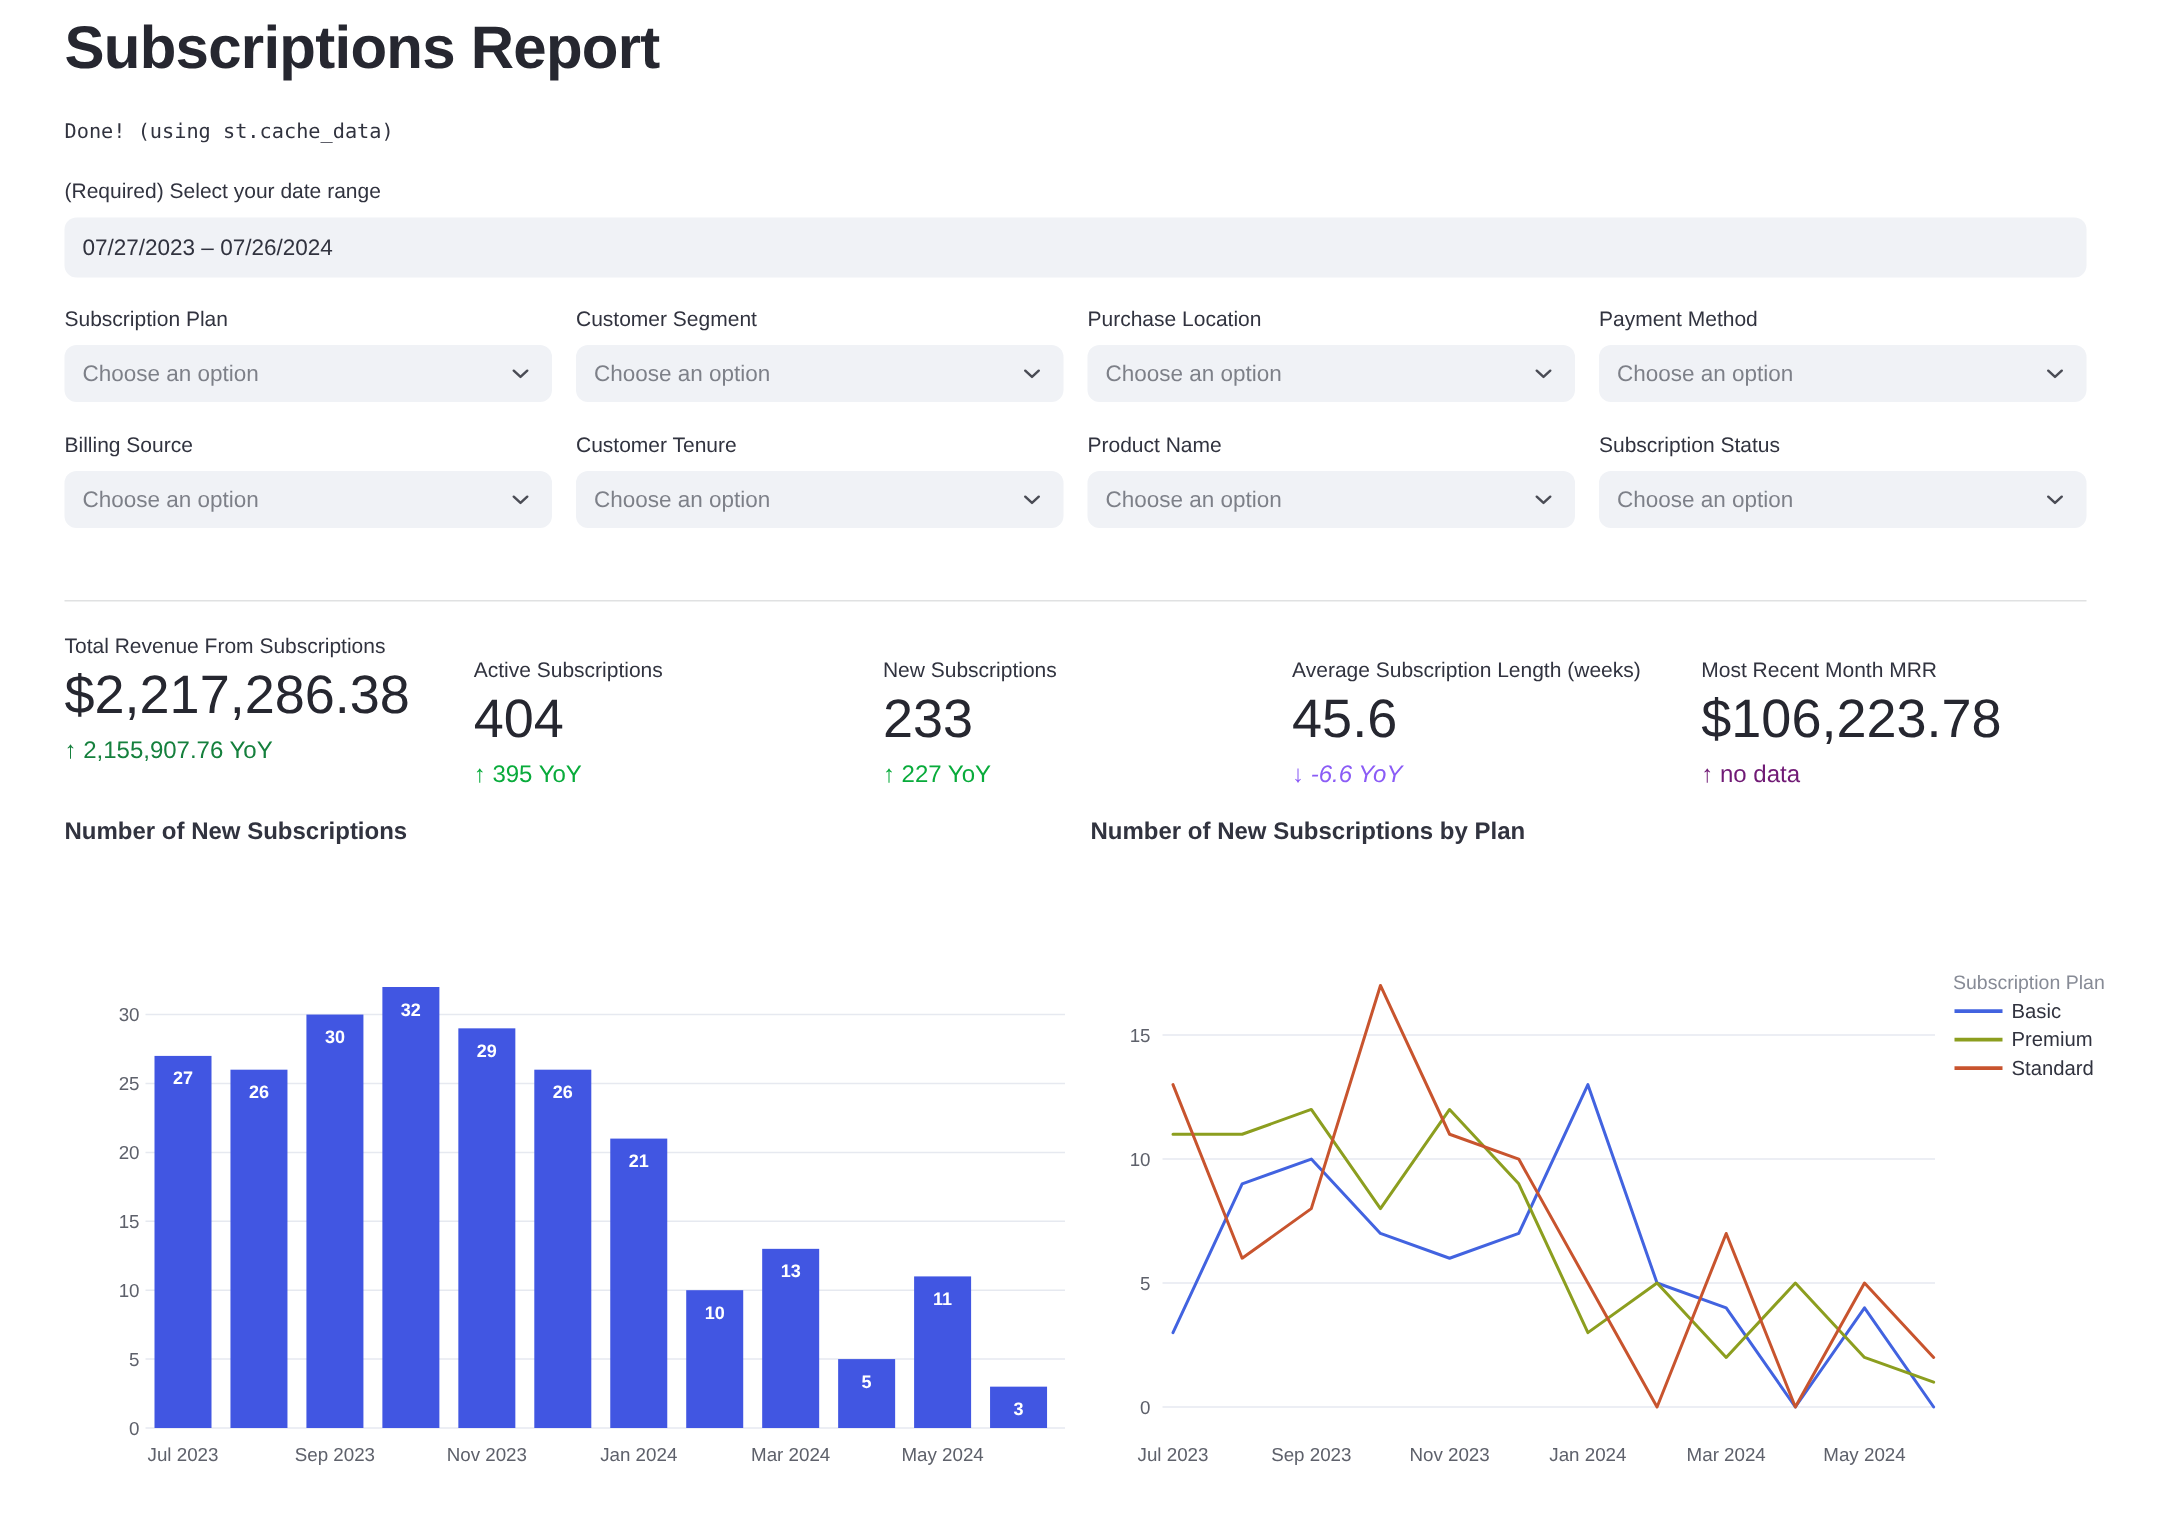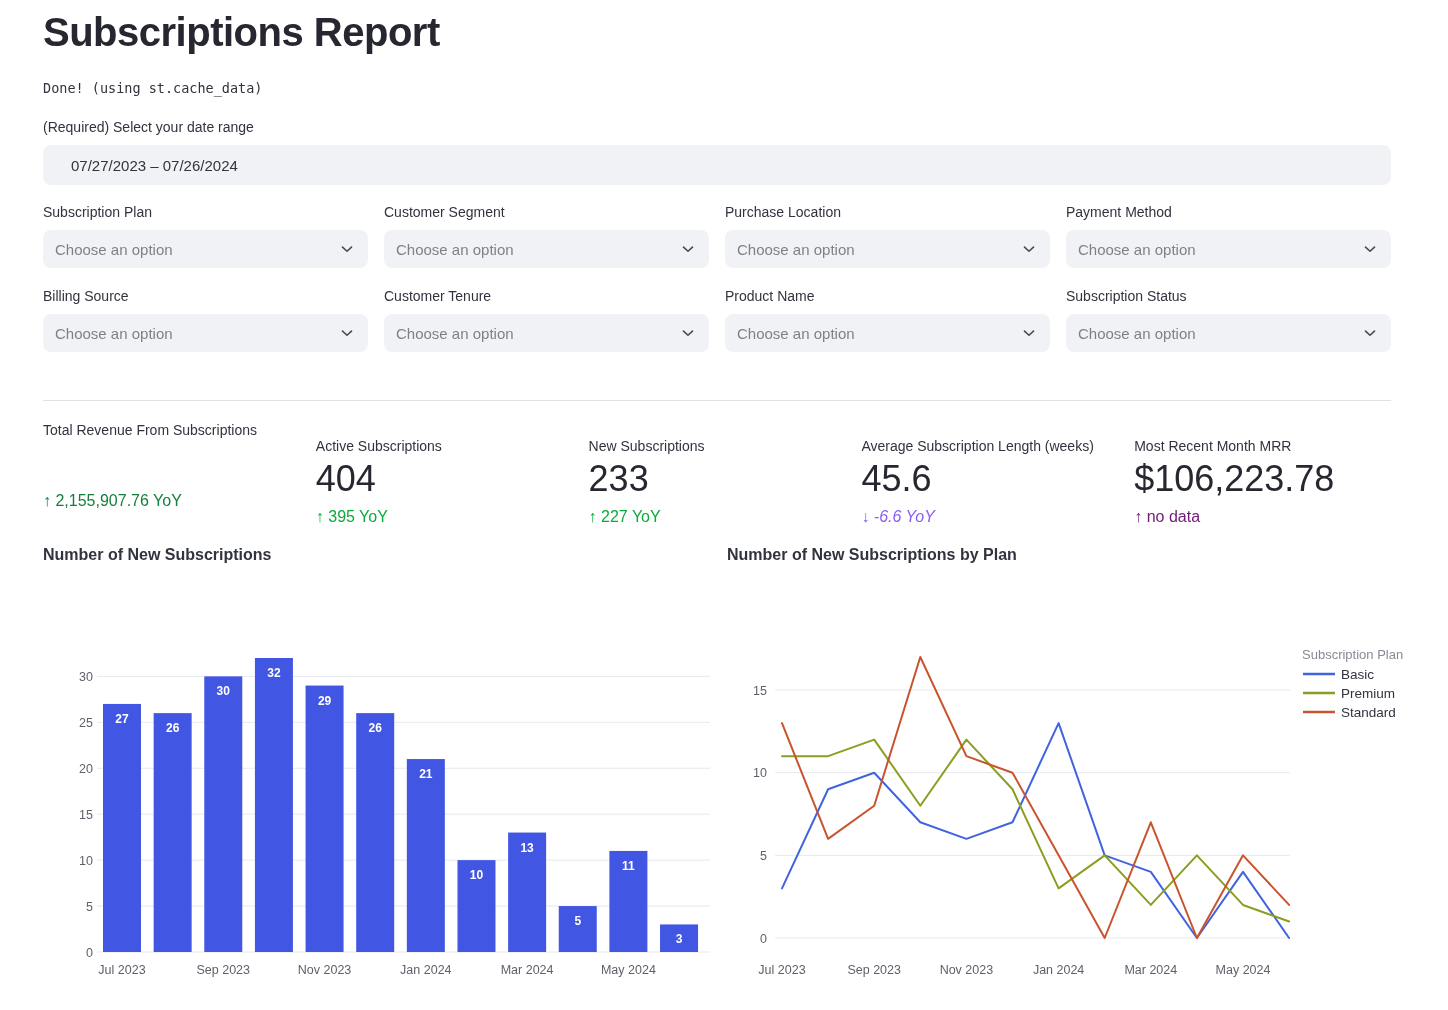--- a/index.html
+++ b/index.html
@@ -4,21 +4,21 @@
 <style>
   html,body{margin:0;padding:0;background:#ffffff;}
   .page{position:relative;width:1448px;height:1010px;background:#fff;overflow:hidden;
         font-family:"Liberation Sans", sans-serif;color:#31333F;}
   .abs{position:absolute;}
   .page-title{left:43px;top:8px;font-size:40px;line-height:48px;font-weight:700;color:#262730;letter-spacing:-0.5px;}
   .status-text{left:43px;top:80px;font-family:"DejaVu Sans Mono", monospace;font-size:13.5px;color:#31333F;}
   .field-label{font-size:14px;color:#31333F;text-align:center;}
   .date-label{left:43px;top:119px;}
   .input-box{left:43px;top:145px;width:1348px;height:40px;background:#F0F2F6;border-radius:8px;
-             display:flex;align-items:center;box-sizing:border-box;padding:0 28px;}
+             display:flex;align-items:center;box-sizing:border-box;padding:0 12px;}
   .input-text{font-size:15px;color:#31333F;}
   .filter .flabel{position:absolute;left:0;top:0;font-size:14px;color:#31333F;white-space:nowrap;}
   .filter .select-box{position:absolute;left:0;top:26px;width:325px;height:38px;background:#F0F2F6;border-radius:8px;
              box-sizing:border-box;display:flex;align-items:center;justify-content:space-between;padding:0 12px;cursor:pointer;}
   .select-placeholder{font-size:15px;color:rgba(49,51,63,0.6);}
   .chev{display:flex;align-items:center;}
   .divider{left:43px;top:400px;width:1348px;height:1px;background:rgba(49,51,63,0.15);}
   .metric .mlabel{position:absolute;left:0;top:0;font-size:14px;color:#31333F;white-space:nowrap;}
   .metric .mvalue{position:absolute;left:0;top:20px;font-size:36px;font-weight:400;color:#262730;white-space:nowrap;}
   .metric .mdelta{position:absolute;left:0;top:70px;font-size:16px;white-space:nowrap;}
@@ -126,20 +126,21 @@
           </span>
         </div>
       </div>
     </div>
 
   <div class="abs divider"></div>
 
   <div id="metrics">
       <div class="abs metric" style="left:43px;top:422px;width:258px;height:92px;">
         <div class="mlabel">Total Revenue From Subscriptions</div>
+        <div class="mvalue">$2,217,286.38</div>
         <div class="mdelta" style="color:#15803d;"><span>↑ </span><span>2,155,907.76 YoY</span></div>
       </div>
       <div class="abs metric" style="left:315.8px;top:438px;width:258px;height:92px;">
         <div class="mlabel">Active Subscriptions</div>
         <div class="mvalue">404</div>
         <div class="mdelta" style="color:#09ab3b;"><span>↑ </span><span>395 YoY</span></div>
       </div>
       <div class="abs metric" style="left:588.6px;top:438px;width:258px;height:92px;">
         <div class="mlabel">New Subscriptions</div>
         <div class="mvalue">233</div>

